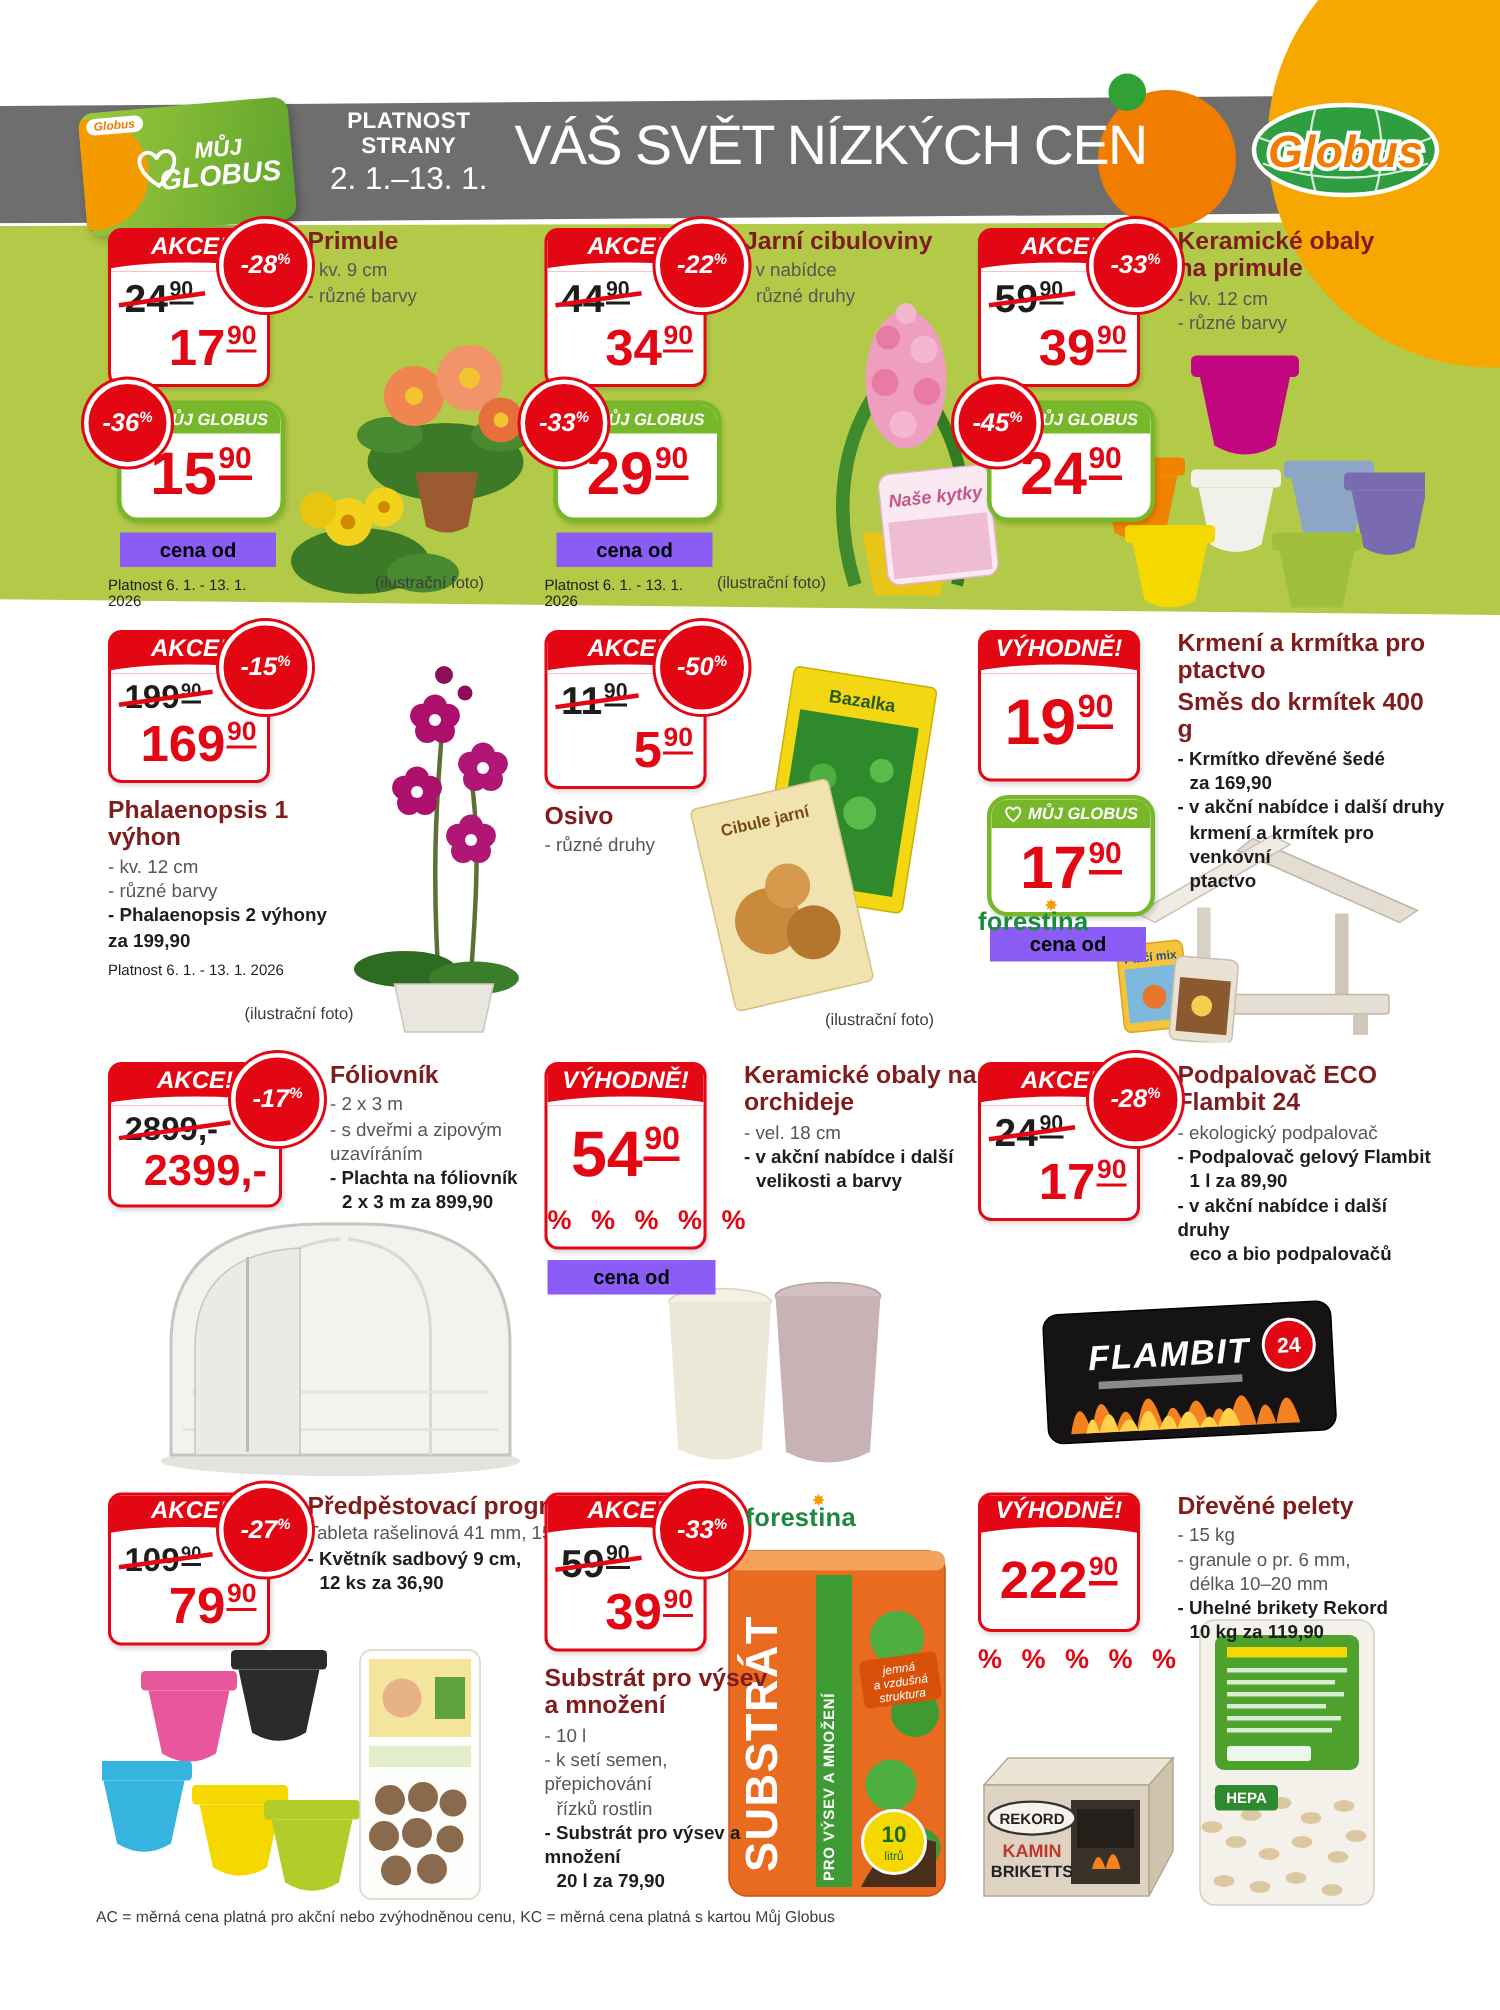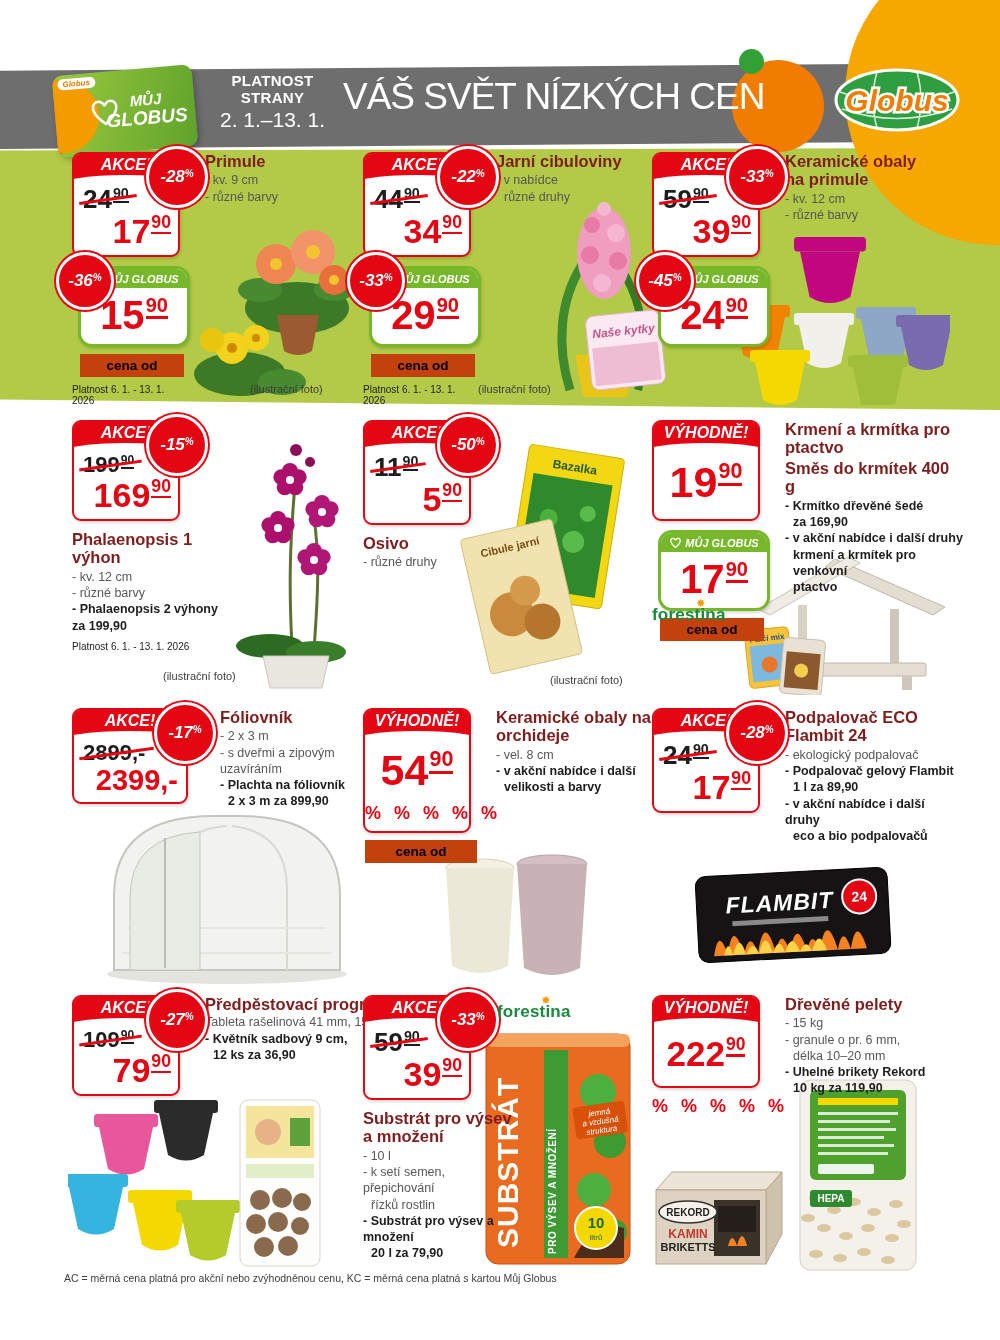--- a/index.html
+++ b/index.html
@@ -61,21 +61,21 @@
   .vp-sm{font-size:35px}
   .pctrow{color:#e30613;font-weight:bold;font-size:18px;text-align:center;letter-spacing:4px;
        padding:3px 0 0;white-space:nowrap}
   .mgwrap{position:relative;margin:9px 0 0 6px;width:112px}
   .mgbox{border:3px solid #76b82a;border-radius:14px;background:#fff;overflow:hidden;text-align:center;
        box-shadow:1px 2px 3px rgba(0,0,0,.15)}
   .mghead{background:#76b82a;color:#fff;font-style:italic;font-weight:bold;font-size:11px;
        padding:4px 0 3px;display:flex;justify-content:center;align-items:center;gap:3px}
   .mgprice{font-weight:bold;font-size:40px;color:#e30613;padding:7px 2px 9px;line-height:1}
   .mgprice .sup{font-size:50%;vertical-align:top;border-bottom:3px solid #e30613;margin-left:1px}
-  .cenaod{margin:7px 0 0 8px;width:104px;background:#c2410c;color:#000;font-weight:bold;font-size:13.5px;
+  .cenaod{margin:7px 0 0 8px;width:104px;background:#8b5cf6;color:#000;font-weight:bold;font-size:13.5px;
        text-align:center;padding:4px 0}
   .platnost{margin-top:7px;font-size:10px;color:#1d1d1b}
   
   .tcol{position:absolute;left:133px;top:0;width:164px}
   .tbelow{margin-top:9px;width:290px}
   .ptitle{font-weight:bold;font-size:16.5px;color:#7f1d1d;line-height:1.12;margin-bottom:2px}
   .psub{font-size:12.5px;color:#575756;line-height:1.25}
   .det{font-size:12.5px;color:#575756;line-height:1.3}
   .det.b{color:#1d1d1b;font-weight:bold}
   .det.cont{padding-left:8px}
@@ -566,21 +566,21 @@
     <div class="bcol">
       <div class="box">
         <div class="ribbon"><span>VÝHODNĚ!</span></div>
         <div class="vyhp"><span>54</span><span class="sup">90</span></div>
         <div class="pctrow">%  %  %  %  %</div>
       </div>
       <div class="cenaod" style="margin-left:2px;width:112px">cena od</div>
     </div>
     <div class="tcol">
       <div class="ptitle">Keramické obaly na orchideje</div>
-      <div class="det">- vel. 8 cm</div>
+      <div class="det">- vel. 18 cm</div>
       <div class="det b">- v akční nabídce i další</div>
       <div class="det b cont">velikosti a barvy</div>
     </div>
   </div>
 
   <div class="cell" style="left:652px;top:708px">
     <div class="bcol">
       <div class="box">
         <div class="ribbon"><span>AKCE!</span></div>
         <div class="pct pct-tr">

